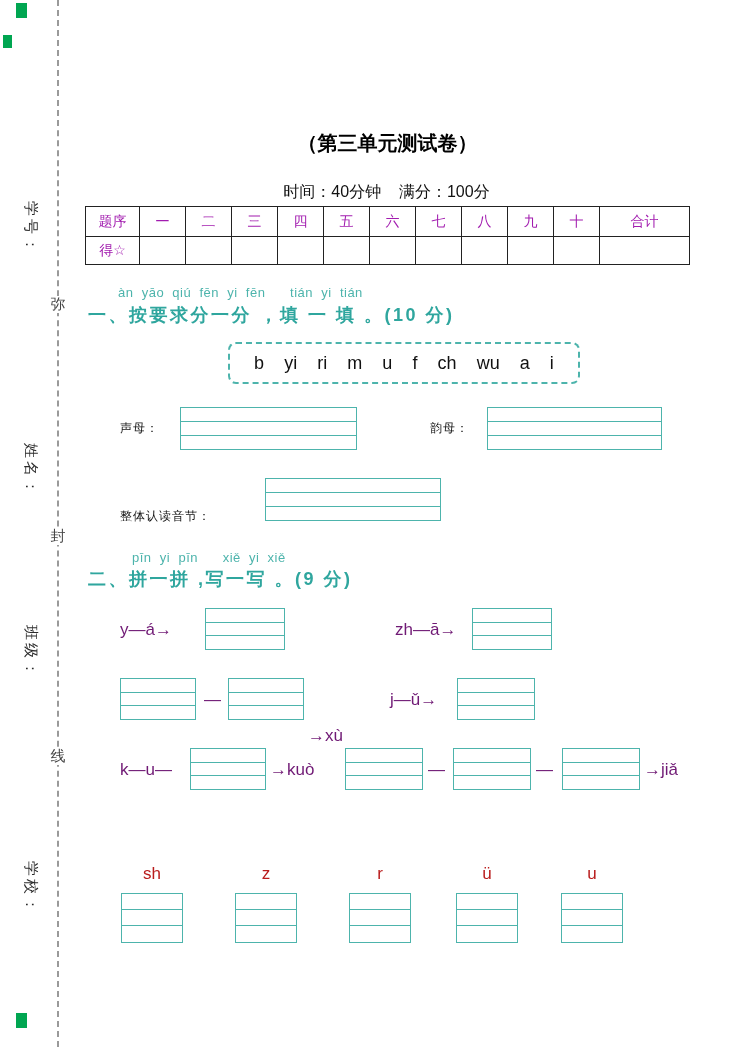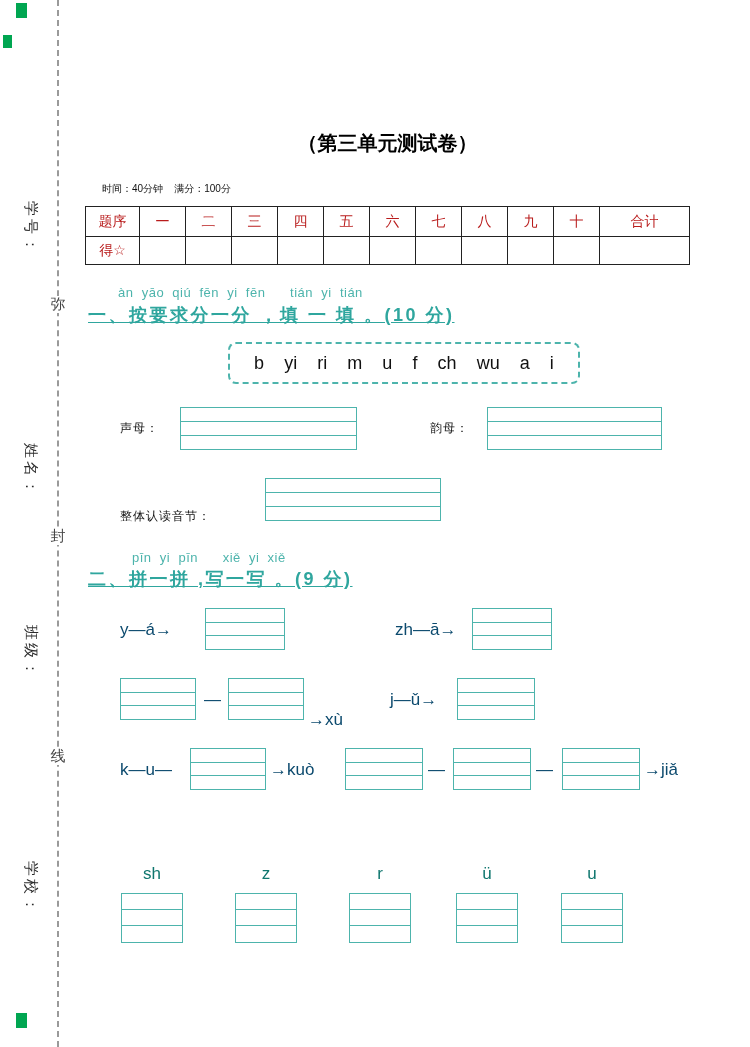--- a/index.html
+++ b/index.html
@@ -20,48 +20,48 @@
   .margin-label{position:absolute;left:30px;transform:translate(-50%,-50%) rotate(90deg);
     font-size:15px;color:#2b2b2b;letter-spacing:3px;white-space:nowrap;}
   .seal-char{position:absolute;left:50px;width:16px;text-align:center;font-size:15px;color:#444;
     background:#fff;line-height:1.1;}
 
   
   .title{position:absolute;left:85px;width:605px;text-align:center;top:80px;
     font-size:34px;font-weight:900;letter-spacing:1px;color:#000;}
   .subtitle{position:absolute;left:85px;width:605px;text-align:center;top:130px;
     font-size:20px;font-weight:800;color:#000;}
-  .meta{position:absolute;left:102px;width:605px;top:182px;
-    font-size:10px;color:#111;white-space:pre;}
+  .meta{position:absolute;left:84px;width:605px;text-align:center;top:182px;
+    font-size:16px;color:#111;white-space:pre;}
 
   
   table.score{position:absolute;left:85px;top:206px;border-collapse:collapse;table-layout:fixed;width:605px;}
-  table.score td{border:1.2px solid #222;text-align:center;font-size:14px;color:#b91c1c;padding:0;}
+  table.score td{border:1.2px solid #222;text-align:center;font-size:14px;color:#a21caf;padding:0;}
   table.score tr.r1 td{height:29px;}
   table.score tr.r2 td{height:27px;}
 
   .pinyin{position:absolute;color:var(--teal-light);font-size:13px;white-space:pre;letter-spacing:.5px;}
-  .sec-head{position:absolute;color:var(--teal);font-size:18px;font-weight:700;white-space:pre;letter-spacing:2.5px;text-decoration:underline;}
+  .sec-head{position:absolute;color:var(--teal);font-size:18px;font-weight:700;white-space:pre;letter-spacing:2.5px;}
 
   
   .pool{position:absolute;left:228px;top:342px;width:352px;height:42px;border:2px dashed var(--teal-light);
     border-radius:8px;display:flex;align-items:center;justify-content:space-around;padding:0 14px;box-sizing:border-box;}
   .pool span{font-size:18px;color:#111;}
 
   
   .grid4{position:absolute;border:1.6px solid var(--teal-light);background:#fff;box-sizing:border-box;}
   .grid4::before,.grid4::after{content:"";position:absolute;left:0;right:0;border-top:1.2px solid var(--teal-light);}
   .grid4::before{top:32%;}
   .grid4::after{top:65%;}
 
   .label{position:absolute;font-size:12px;color:#111;letter-spacing:1px;white-space:nowrap;}
-  .conn{position:absolute;font-size:17px;color:#0c4a6e;white-space:nowrap;}
+  .conn{position:absolute;font-size:17px;color:#701a75;white-space:nowrap;}
 
   
-  .s3col-letter{position:absolute;font-size:17px;color:#0f766e;text-align:center;width:64px;}
+  .s3col-letter{position:absolute;font-size:17px;color:#b91c1c;text-align:center;width:64px;}
 </style>
 </head>
 <body>
 
 <div id="paper">
 
   <div class="corner-mark" style="left:16px;top:3px;width:11px;height:15px;"></div>
   <div class="corner-mark" style="left:3px;top:35px;width:9px;height:13px;"></div>
   <div class="corner-mark" style="left:16px;top:1013px;width:11px;height:15px;"></div>
 
@@ -152,21 +152,21 @@
   <div class="sec-head" style="left:88px;top:567px;">二、拼一拼 ,写一写 。(9 分)</div>
 
   <div class="conn" style="left:120px;top:620px;">y—á→</div>
   <div class="grid4" style="left:205px;top:608px;width:80px;height:42px;"></div>
   <div class="conn" style="left:395px;top:620px;">zh—ā→</div>
   <div class="grid4" style="left:472px;top:608px;width:80px;height:42px;"></div>
 
   <div class="grid4" style="left:120px;top:678px;width:76px;height:42px;"></div>
   <div class="conn" style="left:204px;top:690px;">—</div>
   <div class="grid4" style="left:228px;top:678px;width:76px;height:42px;"></div>
-  <div class="conn" style="left:308px;top:710px;">→xù</div>
+  <div class="conn" style="left:308px;top:726px;">→xù</div>
   <div class="conn" style="left:390px;top:690px;">j—ǔ→</div>
   <div class="grid4" style="left:457px;top:678px;width:78px;height:42px;"></div>
 
   <div class="conn" style="left:120px;top:760px;">k—u—</div>
   <div class="grid4" style="left:190px;top:748px;width:76px;height:42px;"></div>
   <div class="conn" style="left:270px;top:760px;">→kuò</div>
   <div class="grid4" style="left:345px;top:748px;width:78px;height:42px;"></div>
   <div class="conn" style="left:428px;top:760px;">—</div>
   <div class="grid4" style="left:453px;top:748px;width:78px;height:42px;"></div>
   <div class="conn" style="left:536px;top:760px;">—</div>

